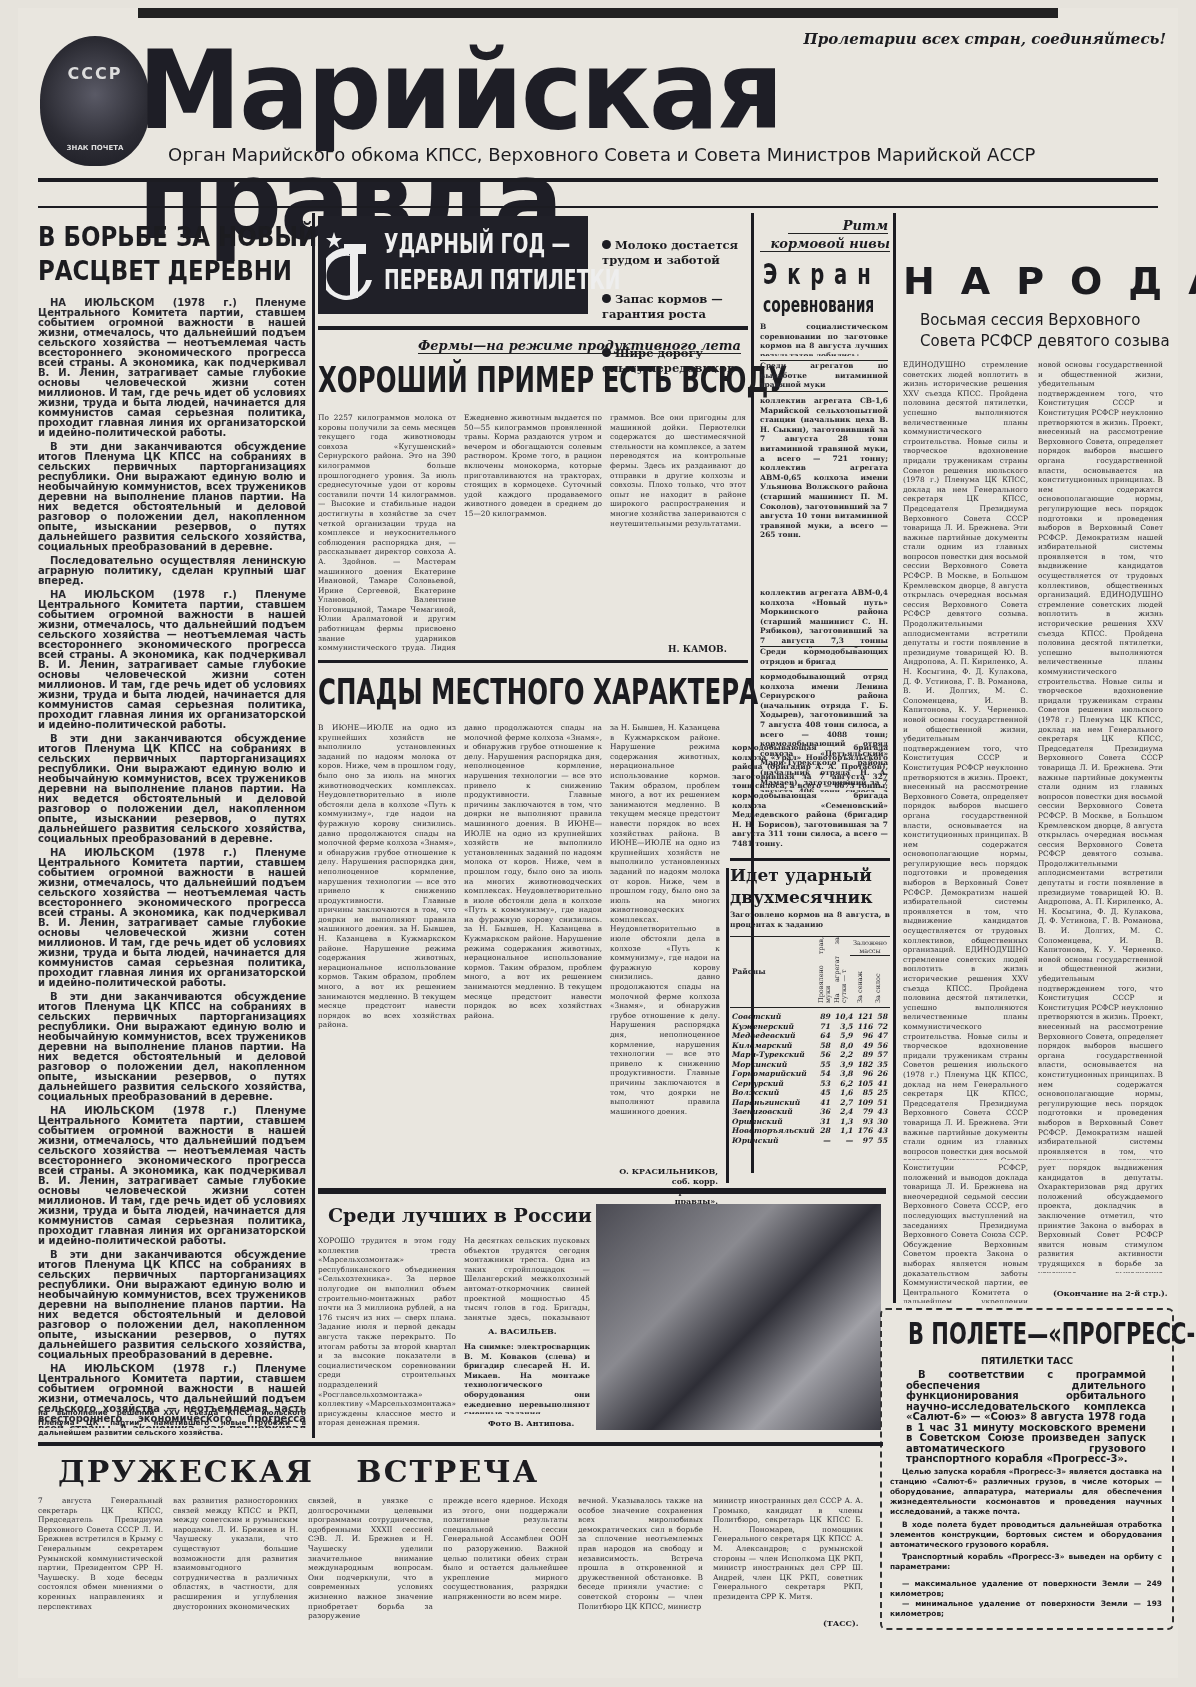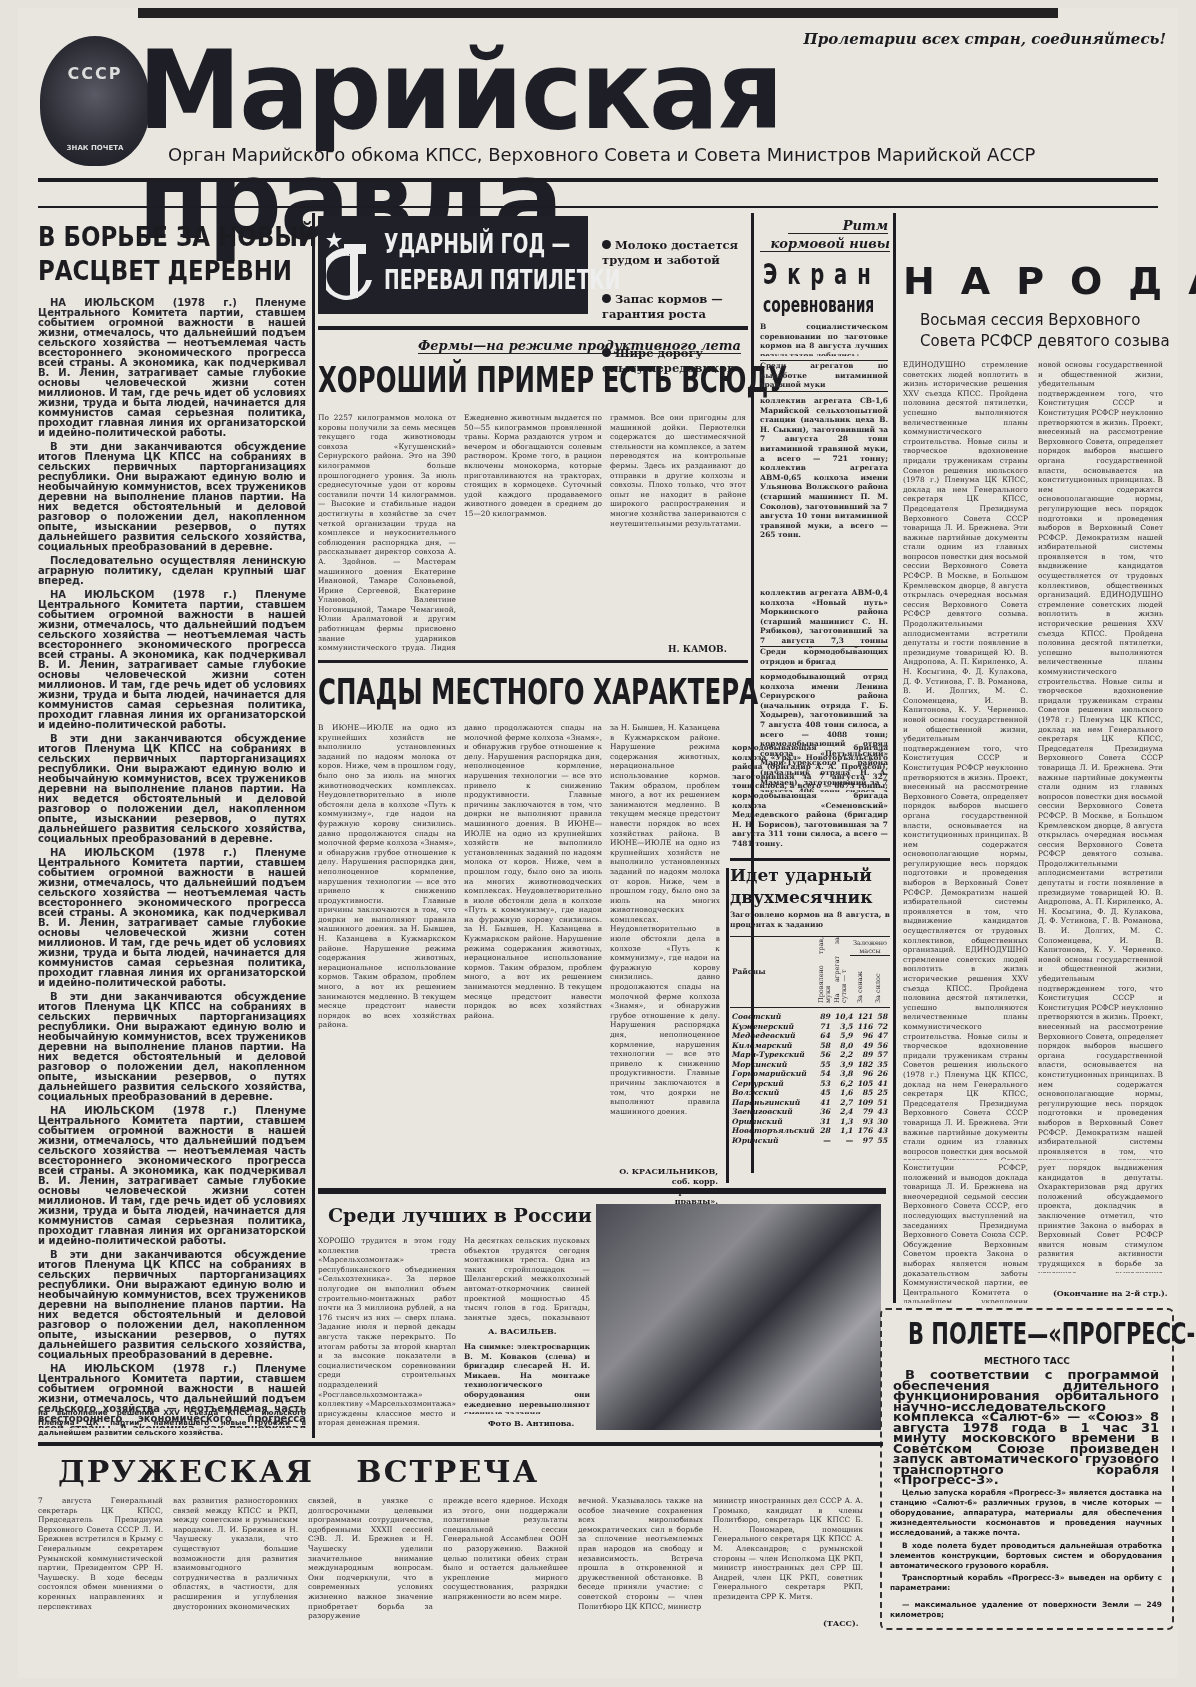--- a/index.html
+++ b/index.html
@@ -263,23 +263,23 @@
   </div>
   <div class="col body" style="left:1020px;top:352px;width:125px;height:800px;">
     <span>новой основы государственной и общественной жизни, убедительным подтверждением того, что Конституция СССР и Конституция РСФСР неуклонно претворяются в жизнь. Проект, внесенный на рассмотрение Верховного Совета, определяет порядок выборов высшего органа государственной власти, основывается на конституционных принципах. В нем содержатся основополагающие нормы, регулирующие весь порядок подготовки и проведения выборов в Верховный Совет РСФСР. Демократизм нашей избирательной системы проявляется в том, что выдвижение кандидатов осуществляется от трудовых коллективов, общественных организаций.</span> <span>ЕДИНОДУШНО стремление советских людей воплотить в жизнь исторические решения XXV съезда КПСС. Пройдена половина десятой пятилетки, успешно выполняются величественные планы коммунистического строительства. Новые силы и творческое вдохновение придали труженикам страны Советов решения июльского (1978 г.) Пленума ЦК КПСС, доклад на нем Генерального секретаря ЦК КПСС, Председателя Президиума Верховного Совета СССР товарища Л. И. Брежнева. Эти важные партийные документы стали одним из главных вопросов повестки дня восьмой сессии Верховного Совета РСФСР. В Москве, в Большом Кремлевском дворце, 8 августа открылась очередная восьмая сессия Верховного Совета РСФСР девятого созыва. Продолжительными аплодисментами встретили депутаты и гости появление в президиуме товарищей Ю. В. Андропова, А. П. Кириленко, А. Н. Косыгина, Ф. Д. Кулакова, Д. Ф. Устинова, Г. В. Романова, В. И. Долгих, М. С. Соломенцева, И. В. Капитонова, К. У. Черненко.</span> <span>новой основы государственной и общественной жизни, убедительным подтверждением того, что Конституция СССР и Конституция РСФСР неуклонно претворяются в жизнь. Проект, внесенный на рассмотрение Верховного Совета, определяет порядок выборов высшего органа государственной власти, основывается на конституционных принципах. В нем содержатся основополагающие нормы, регулирующие весь порядок подготовки и проведения выборов в Верховный Совет РСФСР. Демократизм нашей избирательной системы проявляется в том, что выдвижение кандидатов осуществляется от трудовых коллективов, общественных организаций.</span>
   </div>
   <div class="col body" style="left:885px;top:1155px;width:125px;height:140px;">Конституции РСФСР, положений и выводов доклада товарища Л. И. Брежнева на внеочередной седьмой сессии Верховного Совета СССР, его последующих выступлений на заседаниях Президиума Верховного Совета Союза ССР. Обсуждение Верховным Советом проекта Закона о выборах является новым доказательством заботы Коммунистической партии, ее Центрального Комитета о дальнейшем укреплении правовой основы.</div>
   <div class="col body" style="left:1020px;top:1155px;width:125px;height:110px;">рует порядок выдвижения кандидатов в депутаты. Охарактеризовав ряд других положений обсуждаемого проекта, докладчик в заключение отметил, что принятие Закона о выборах в Верховный Совет РСФСР явится новым стимулом развития активности трудящихся в борьбе за успешное выполнение решений XXV съезда КПСС.</div>
   <div class="abs" style="left:1035px;top:1280px;font:bold 8px 'DejaVu Serif',serif;">(Окончание на 2-й стр.).</div>
 
   <div class="abs tassbox">
     <div class="abs h-cond" style="left:26px;top:6px;font-size:30px;line-height:36px;transform:scaleX(0.7);white-space:nowrap;">В ПОЛЕТЕ—«ПРОГРЕСС-3»</div>
-    <div class="abs" style="left:0;right:0;top:46px;text-align:center;font:bold 9px 'DejaVu Sans',sans-serif;">МЕСТНОГО ТАСС</div>
+    <div class="abs" style="left:0;right:0;top:46px;text-align:center;font:bold 9px 'DejaVu Sans',sans-serif;">ПЯТИЛЕТКИ ТАСС</div>
     <div class="col" style="left:8px;top:60px;width:272px;height:250px;font:bold 7.4px/10.2px 'DejaVu Sans',sans-serif;text-align:justify;">
-      <p style="margin:0 3px 2px;text-indent:12px;font-size:13px;line-height:10.5px;">В соответствии с программой обеспечения длительного функционирования орбитального научно-исследовательского комплекса «Салют-6» — «Союз» 8 августа 1978 года в 1 час 31 минуту московского времени в Советском Союзе произведен запуск автоматического грузового транспортного корабля «Прогресс-3».</p>
+      <p style="margin:0 16px 2px;text-indent:12px;font-size:10px;line-height:10.5px;">В соответствии с программой обеспечения длительного функционирования орбитального научно-исследовательского комплекса «Салют-6» — «Союз» 8 августа 1978 года в 1 час 31 минуту московского времени в Советском Союзе произведен запуск автоматического грузового транспортного корабля «Прогресс-3».</p>
       <p style="margin:0 0 2px;text-indent:12px;">Целью запуска корабля «Прогресс-3» является доставка на станцию «Салют-6» различных грузов, в числе которых — оборудование, аппаратура, материалы для обеспечения жизнедеятельности космонавтов и проведения научных исследований, а также почта.</p>
       <p style="margin:0 0 2px;text-indent:12px;">В ходе полета будет проводиться дальнейшая отработка элементов конструкции, бортовых систем и оборудования автоматического грузового корабля.</p>
       <p style="margin:0 0 6px;text-indent:12px;">Транспортный корабль «Прогресс-3» выведен на орбиту с параметрами:</p>
       <p style="margin:0;text-indent:12px;">— максимальное удаление от поверхности Земли — 249 километров;</p>
       <p style="margin:0;text-indent:12px;">— минимальное удаление от поверхности Земли — 193 километров;</p>
       <p style="margin:8px;text-indent:12px;">— период обращения — 88,7 минуты;</p>
       <p style="margin:0 0 2px;text-indent:12px;">— наклонение — 51,6 градуса.</p>
       <p style="margin:0;text-indent:12px;">По данным телеметрической информации, все системы корабля «Прогресс-3» функционируют нормально.</p>
     </div>
   </div>

